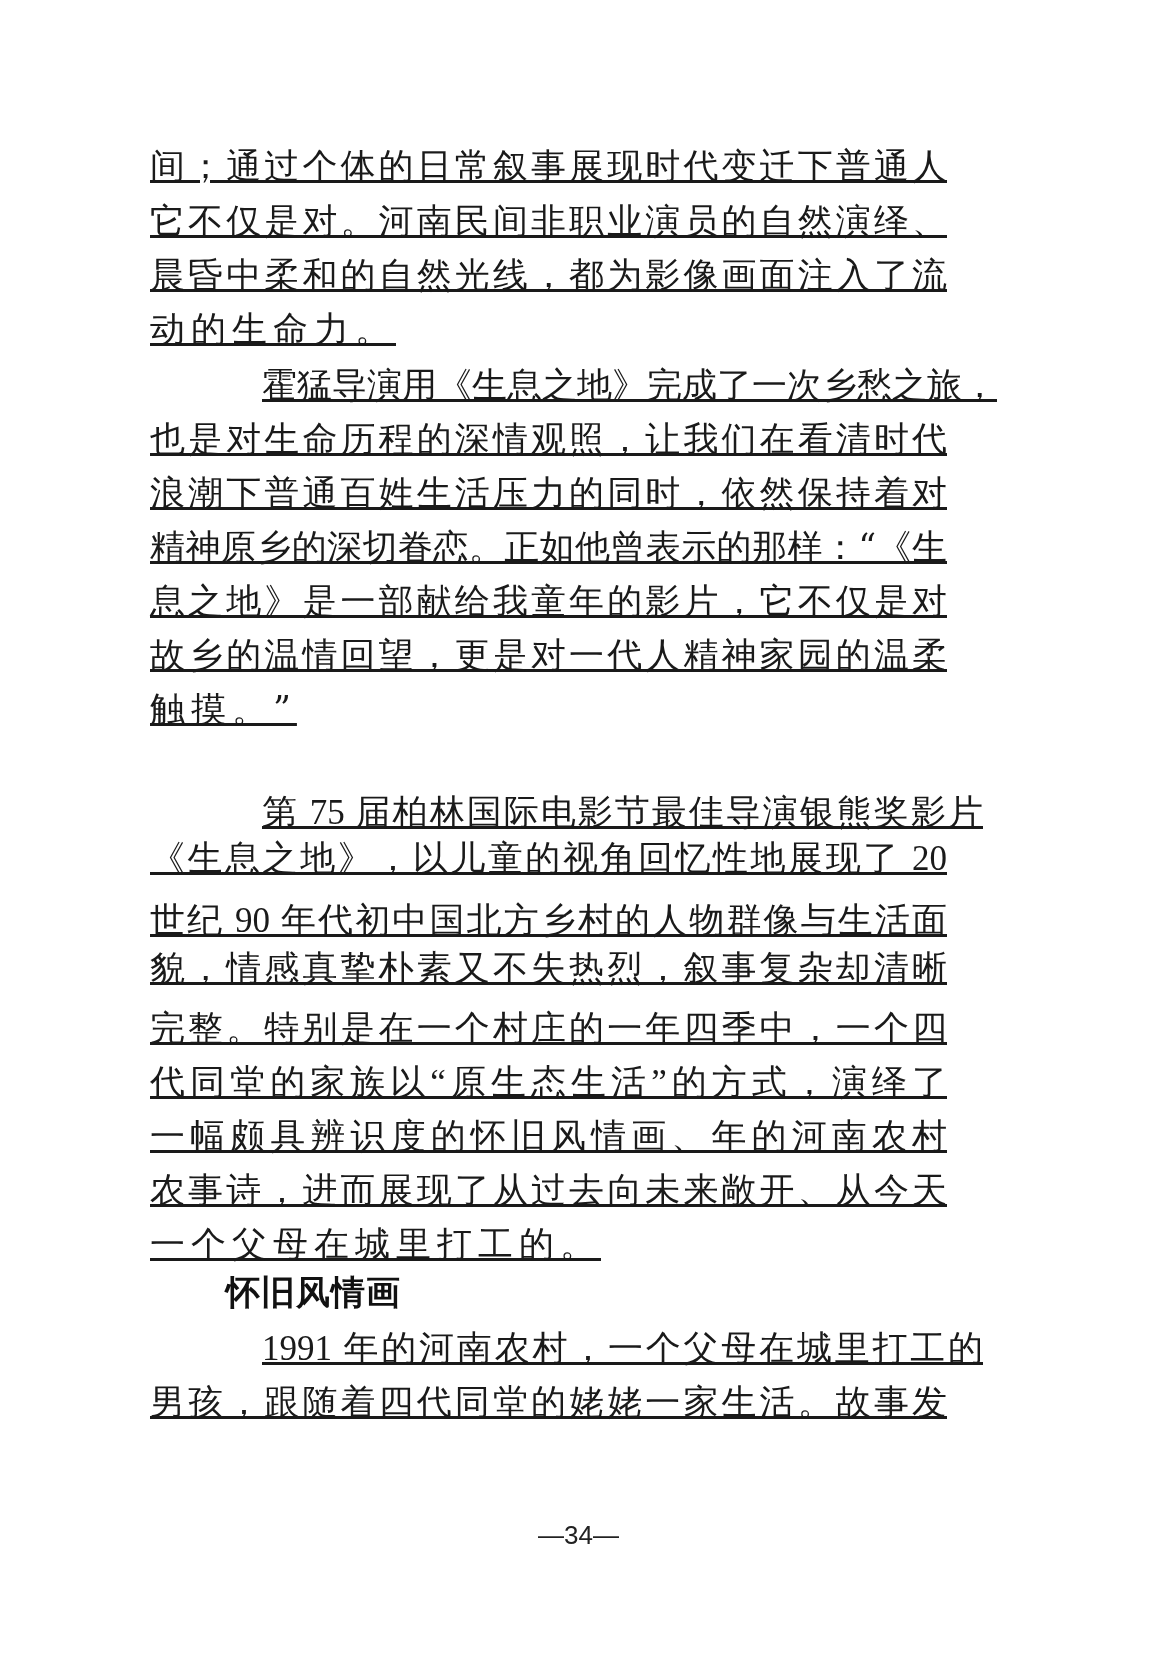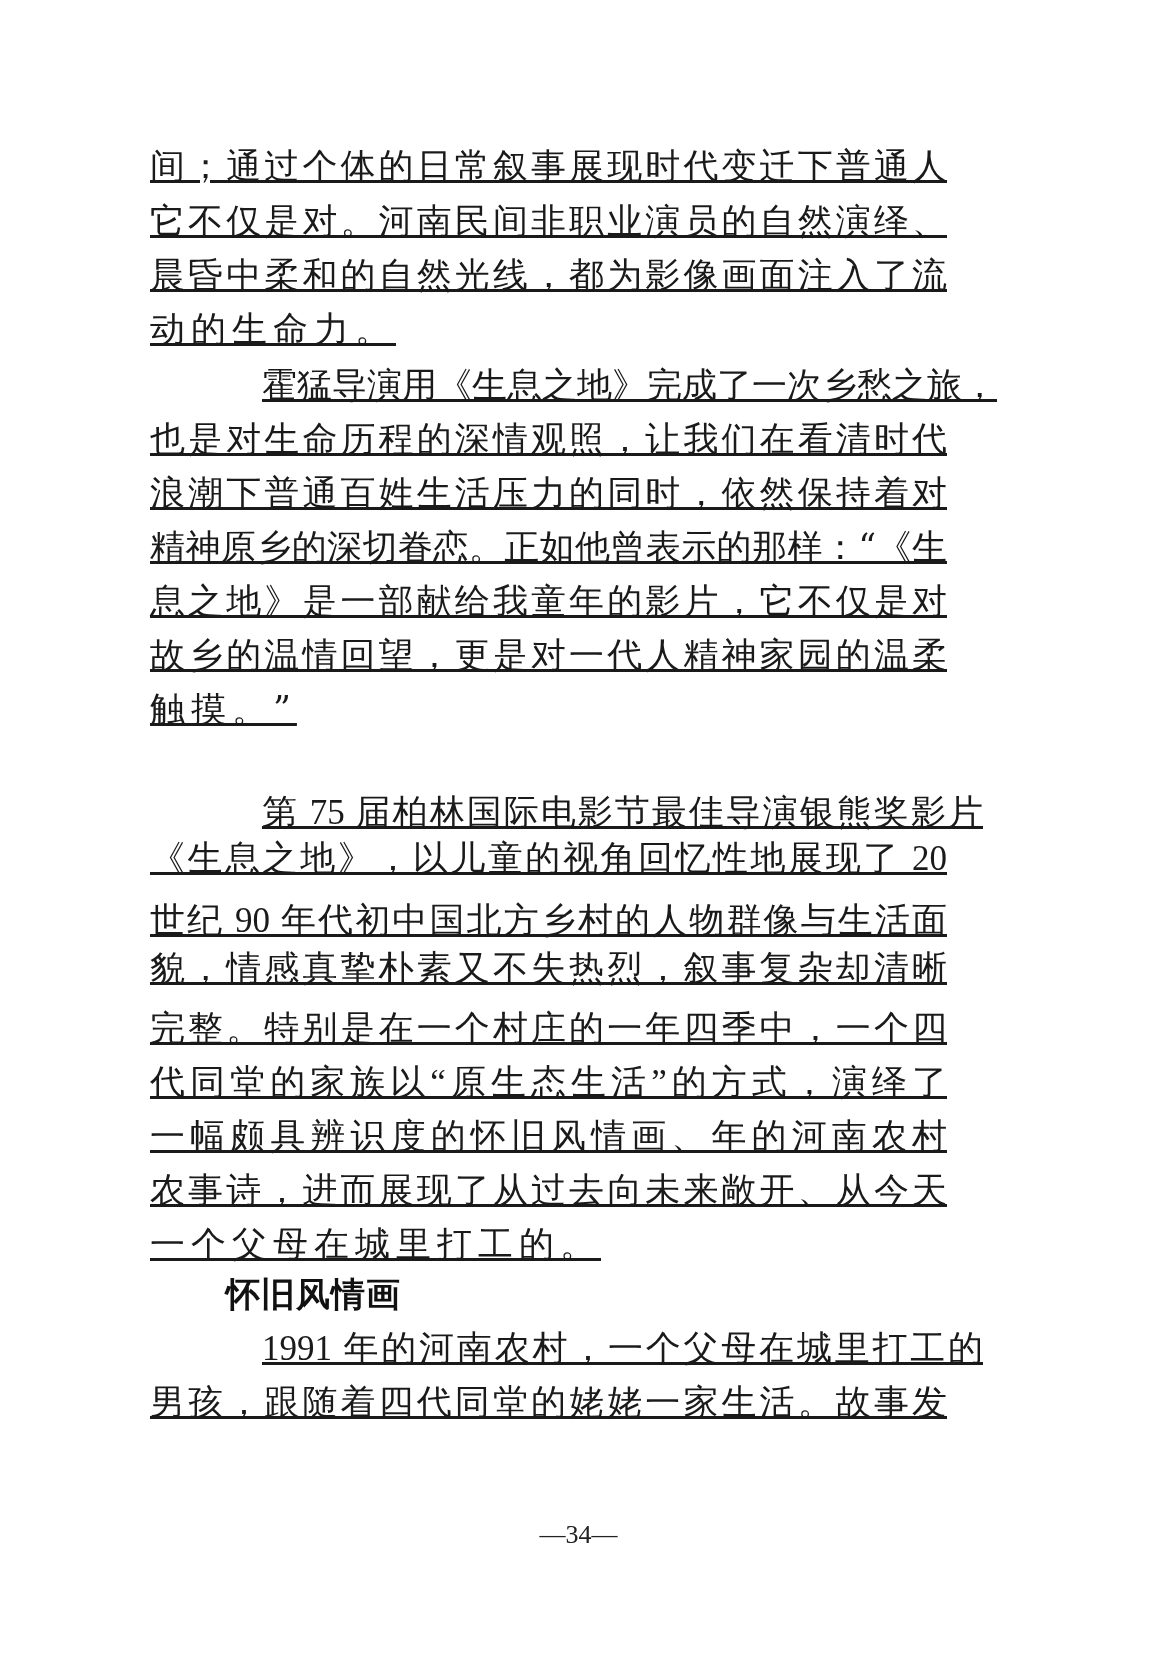--- a/index.html
+++ b/index.html
@@ -44,34 +44,34 @@
     margin-left: 36px;
   }
   .song {
     font-family: "Liberation Serif", "DejaVu Serif", serif;
   }
   .heading {
     position: absolute;
     left: 76px;
     top: 1266px;
     height: 58px;
-    font-family: Liberation Serif, serif;
+    font-family: Liberation Mono, monospace;
     font-weight: bold;
     font-size: 34px;
     line-height: 58px;
     letter-spacing: 1px;
     color: #111;
   }
   .page-number {
     position: absolute;
     left: 0;
     width: 1157px;
     top: 1520px;
     text-align: center;
-    font-family: Liberation Serif, serif;
+    font-family: Liberation Sans, sans-serif;
     font-size: 26px;
     line-height: 30px;
     color: #222;
   }
 </style>
 </head>
 <body>
 
 <div class="page">
 

